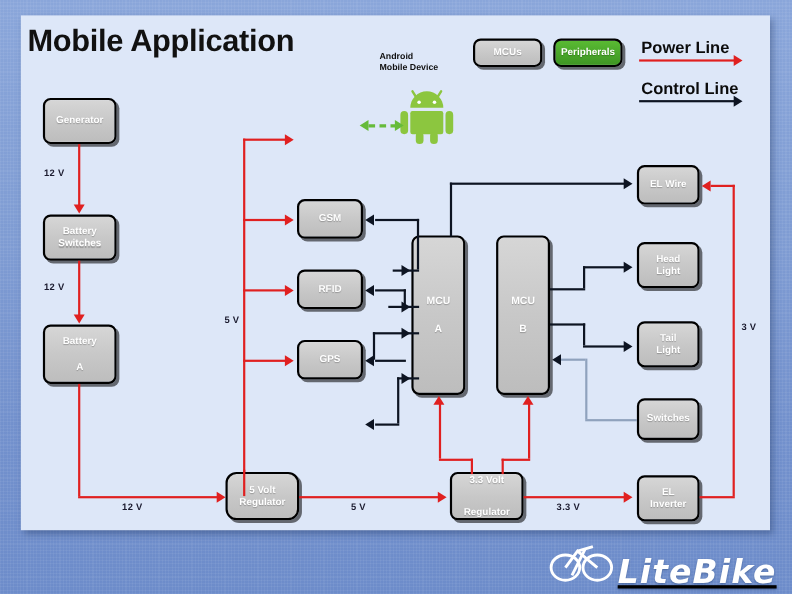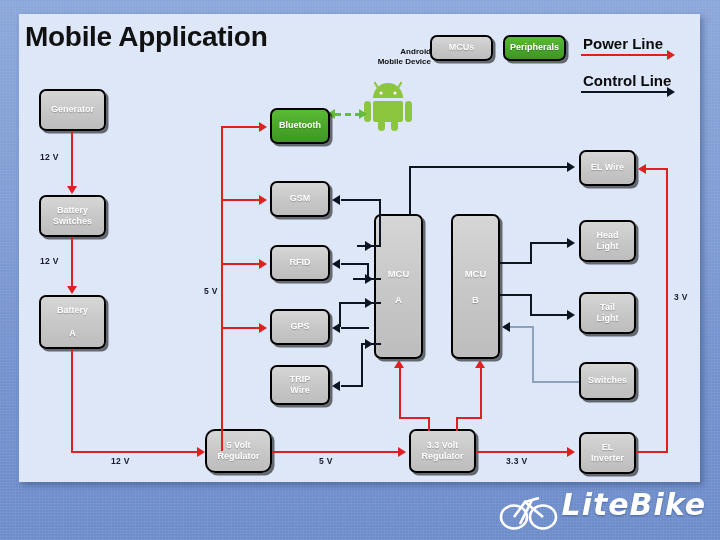--- a/index.html
+++ b/index.html
@@ -76,39 +76,39 @@
   .arrow.grc.l{border-right-color:#66bb3a;}
 
   .vlabel{
     position:absolute;font-size:8.5px;font-weight:bold;color:#1a1a2e;
     white-space:nowrap;letter-spacing:.3px;
   }
 
   
   .android-caption{
     position:absolute;font-size:8px;font-weight:bold;color:#101010;
-    text-align:right;line-height:1.25;white-space:nowrap;
+    text-align:left;line-height:1.25;white-space:nowrap;
   }
   .android-bot{position:absolute;}
 
   
   .legend-label{
     position:absolute;font-size:15px;font-weight:bold;color:#0b0b0b;
     white-space:nowrap;
   }
 
   
   .dashed-green{
     position:absolute;height:0;border-top:3px dashed #66bb3a;
   }
 
   
   #logo{
     position:absolute;right:14px;bottom:4px;
-    display:flex;align-items:flex-start;gap:3px;
+    display:flex;align-items:flex-end;gap:3px;text-decoration:underline;
   }
   #logo .logo-text{
     font-family:"DejaVu Sans",sans-serif;
     font-size:30px;font-style:italic;font-weight:bold;color:#ffffff;
     letter-spacing:1px;line-height:1;
     text-shadow:0 1px 2px rgba(30,60,110,.5);
   }
 </style>
 </head>
 <body>
@@ -183,35 +183,28 @@
 
     <div class="seg v pw" style="left:52px;top:223px;height:50px;"></div>
     <div class="arrow d pwc" style="left:48px;top:272px;"></div>
     <div class="vlabel" style="left:21px;top:242px;">12 V</div>
 
     <div class="seg v pw" style="left:52px;top:335px;height:102px;"></div>
     <div class="seg h pw" style="left:52px;top:437px;width:128px;"></div>
     <div class="arrow r pwc" style="left:178px;top:433px;"></div>
     <div class="vlabel" style="left:92px;top:442px;">12 V</div>
 
-    <div class="node green" style="left:251px;top:94px;width:60px;height:36px;">
-      <span>Bluetooth</span>
-    </div>
     <div class="node" style="left:251px;top:167px;width:60px;height:36px;">
       <span>GSM</span>
     </div>
     <div class="node" style="left:251px;top:231px;width:60px;height:36px;">
       <span>RFID</span>
     </div>
     <div class="node" style="left:251px;top:295px;width:60px;height:36px;">
       <span>GPS</span>
-    </div>
-    <div class="node" style="left:251px;top:351px;width:60px;height:40px;">
-      <span>TRIP</span>
-      <span class="l2">Wire</span>
     </div>
 
     <div class="seg v pw" style="left:202px;top:112px;height:313px;"></div>
     <div class="vlabel" style="left:185px;top:272px;">5 V</div>
 
     <div class="seg h pw" style="left:202px;top:112px;width:40px;"></div>
     <div class="arrow r pwc" style="left:240px;top:108px;"></div>
 
     <div class="seg h pw" style="left:202px;top:185px;width:40px;"></div>
     <div class="arrow r pwc" style="left:240px;top:181px;"></div>
@@ -290,21 +283,21 @@
 
     <div class="seg h ctl" style="left:513px;top:367px;width:47px;"></div>
     <div class="seg v ctl" style="left:513px;top:312px;height:55px;"></div>
     <div class="seg h ctl" style="left:490px;top:312px;width:23px;"></div>
     <div class="arrow l ctc" style="left:483px;top:308px;"></div>
 
     <div class="node" style="left:186px;top:415px;width:67px;height:44px;border-radius:10px;">
       <span>5 Volt</span>
       <span class="l2">Regulator</span>
     </div>
-    <div class="node" style="left:390px;top:415px;width:67px;height:44px;">
+    <div class="node" style="left:390px;top:415px;width:67px;height:44px;justify-content:space-between;">
       <span>3.3 Volt</span>
       <span class="l2">Regulator</span>
     </div>
 
     <div class="seg h pw" style="left:253px;top:437px;width:128px;"></div>
     <div class="arrow r pwc" style="left:379px;top:433px;"></div>
     <div class="vlabel" style="left:300px;top:442px;">5 V</div>
 
     <div class="seg h pw" style="left:457px;top:437px;width:94px;"></div>
     <div class="arrow r pwc" style="left:548px;top:433px;"></div>

